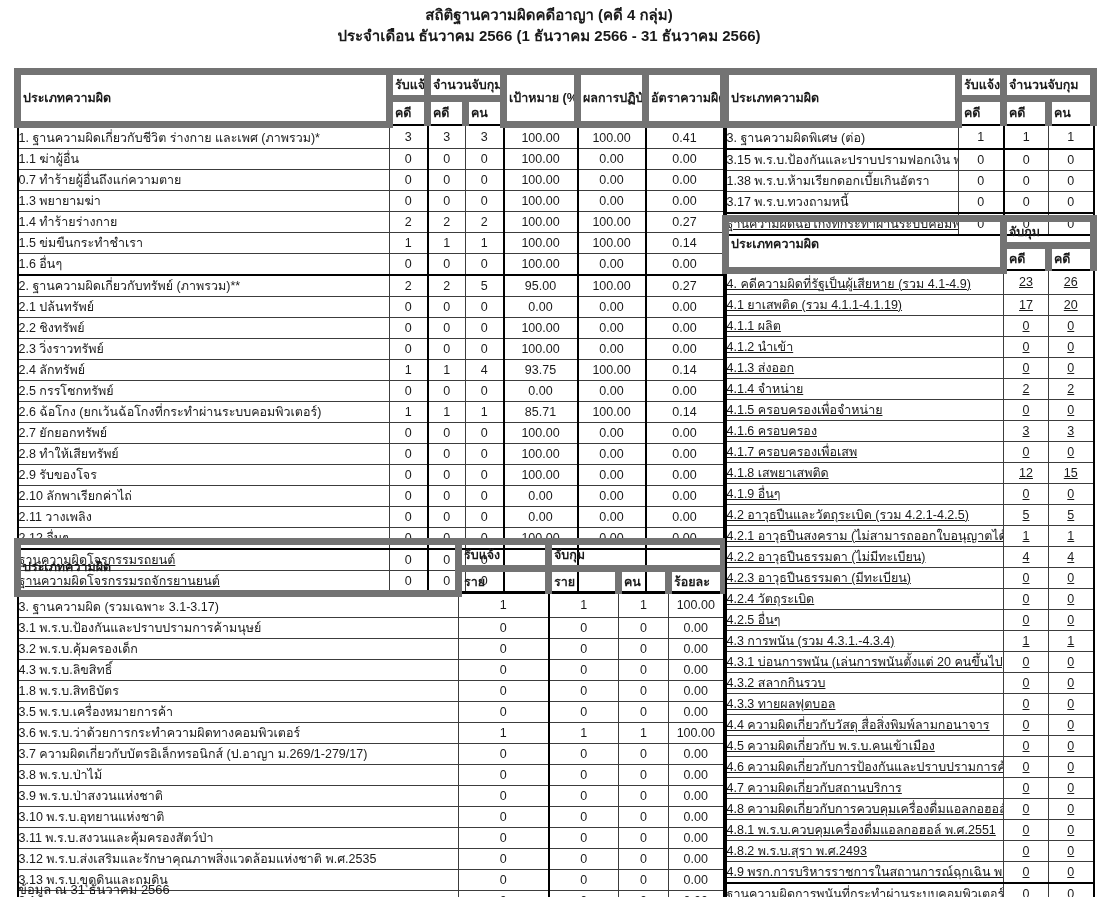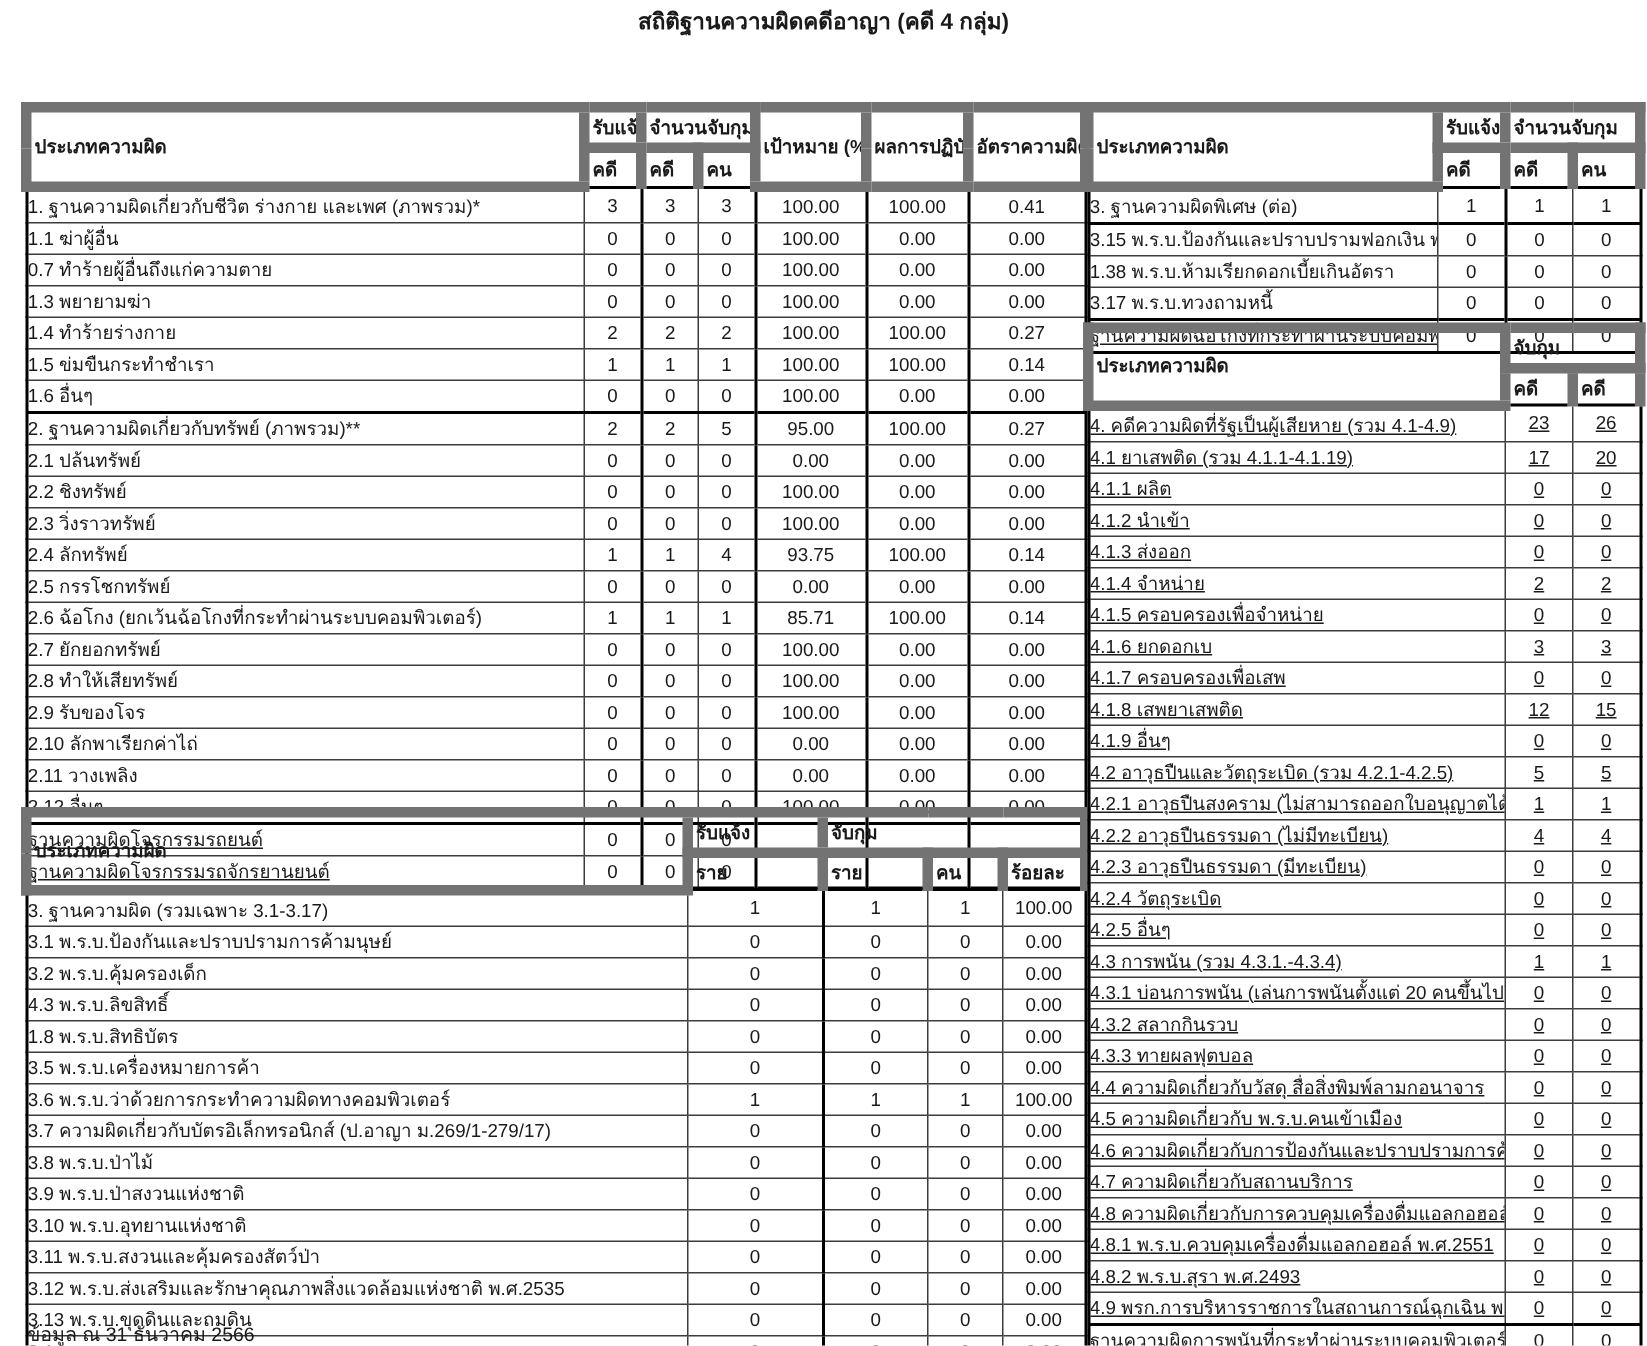--- a/index.html
+++ b/index.html
@@ -35,20 +35,21 @@
   .tblD tfoot td{height:63px;border:none;border-top:2px solid #000;}
   .footer{position:absolute;left:18px;top:879px;font-size:13px;}
 </style>
 </head>
 <body>
 
 <div class="page">
 
   <div class="titles">
     <div>สถิติฐานความผิดคดีอาญา (คดี 4 กลุ่ม)</div>
+    <div>ประจำเดือน ธันวาคม 2566 (1 ธันวาคม 2566 - 31 ธันวาคม 2566)</div>
   </div>
 
   <table class="tbl tblA">
     <colgroup>
       <col style="width:372px">
         <col style="width:38px">
         <col style="width:38px">
       <col style="width:38px">
         <col style="width:74px">
         <col style="width:68px">
@@ -500,21 +501,21 @@
           <td class="lbl">4.1.4 จำหน่าย</td>
           <td class="val">2</td>
           <td class="val">2</td>
         </tr>
         <tr>
           <td class="lbl">4.1.5 ครอบครองเพื่อจำหน่าย</td>
           <td class="val">0</td>
           <td class="val">0</td>
         </tr>
         <tr>
-          <td class="lbl">4.1.6 ยกดอกเบ</td>
+          <td class="lbl">4.1.6 ครอบครอง</td>
           <td class="val">3</td>
           <td class="val">3</td>
         </tr>
         <tr>
           <td class="lbl">4.1.7 ครอบครองเพื่อเสพ</td>
           <td class="val">0</td>
           <td class="val">0</td>
         </tr>
         <tr>
           <td class="lbl">4.1.8 เสพยาเสพติด</td>

